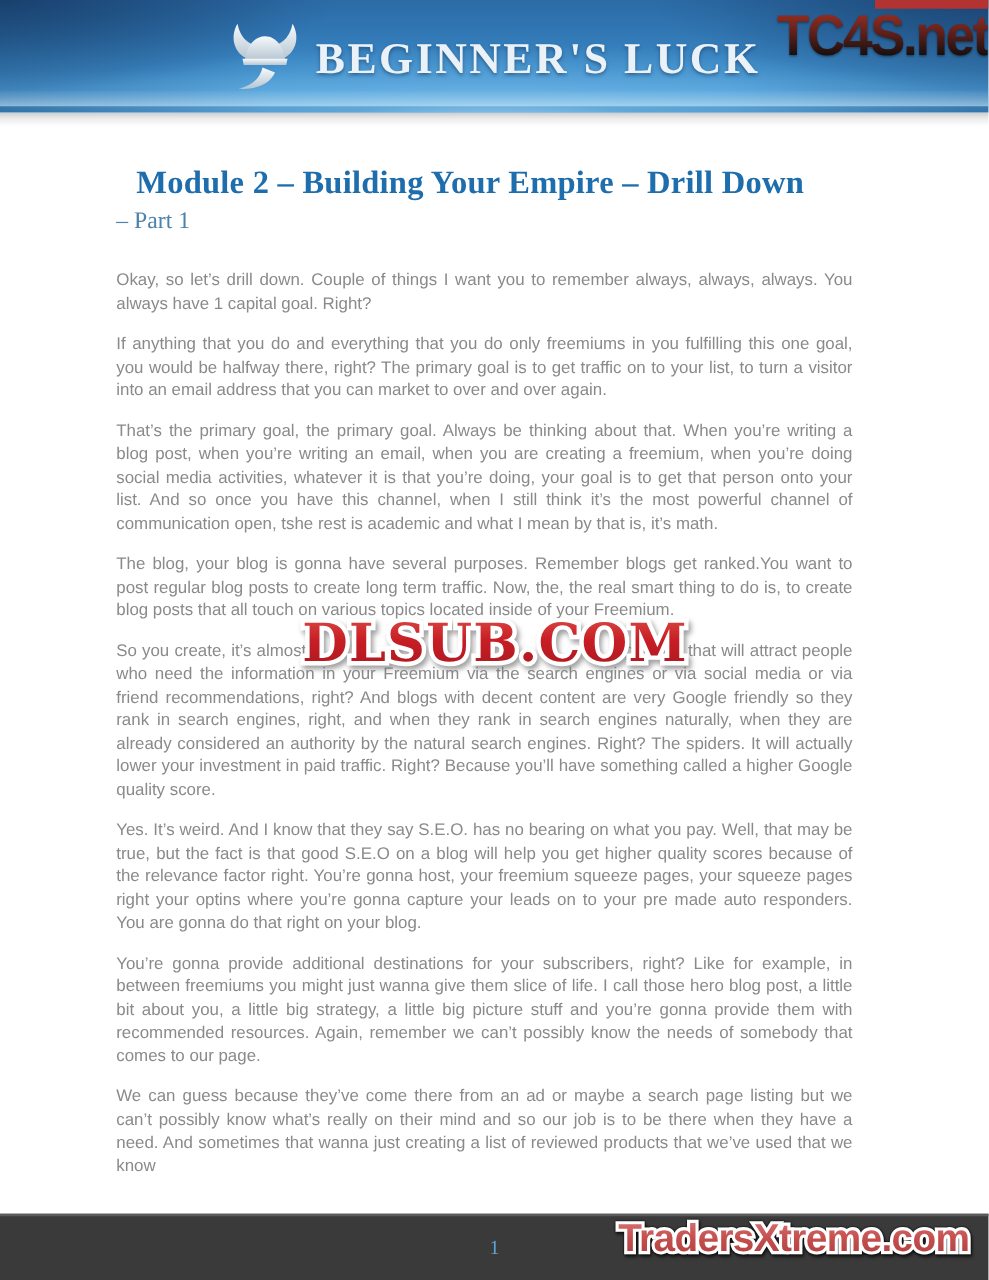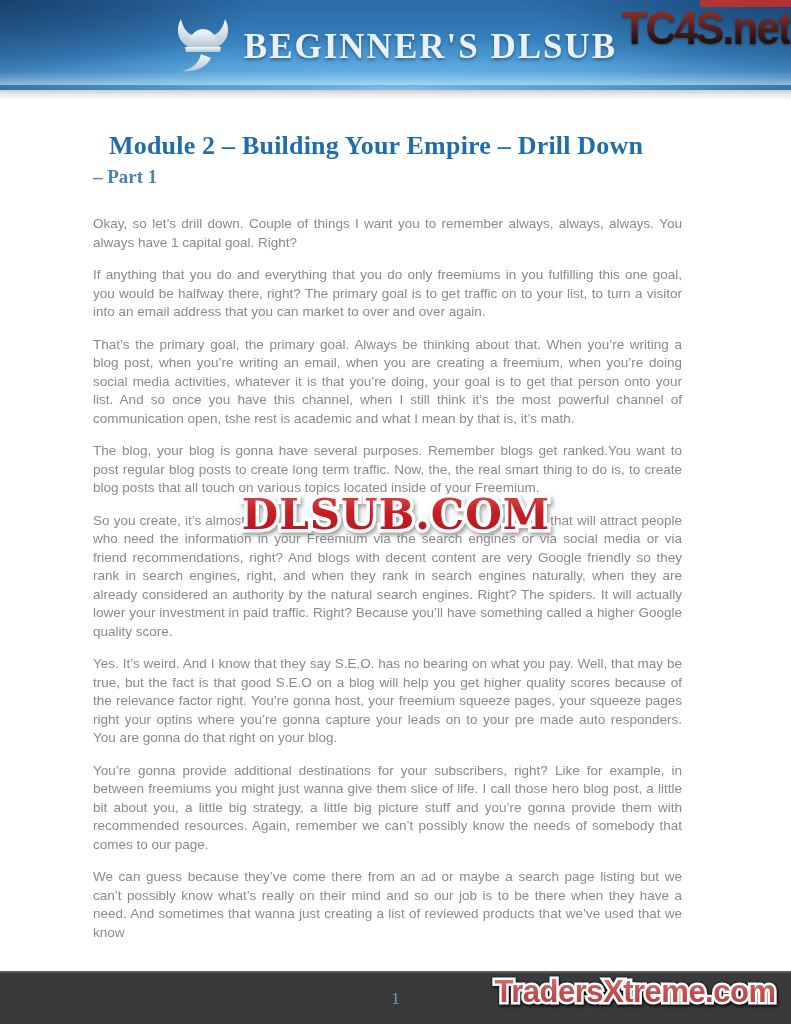--- a/index.html
+++ b/index.html
@@ -76,21 +76,21 @@
   .main { padding: 0 93px; }
   .doc-title {
     margin: 30px 0 0 16px;
     font-family: "Liberation Serif", serif;
     font-size: 26px; font-weight: 600; letter-spacing: 0.2px;
     color: #1e6dad;
   }
   .doc-subtitle {
     margin: 5px 0 27px 0;
     font-family: "Liberation Serif", serif;
-    font-size: 19px; font-weight: 700;
+    font-size: 19px; font-weight: 400;
     color: #4d83ab;
   }
   .body-text p {
     margin: 0 16px 14px 0;
     font-size: 13.5px; line-height: 18.5px;
     color: #8a8a8a;
     text-align: justify;
   }
   .wm-gap { display: inline-block; width: 235px; height: 1px; }
 
@@ -139,21 +139,21 @@
           </defs>
           <g fill="url(#silverGrad)">
             <path d="M13 29 C4 24 1 12 7 2 C9 12 14 17 21 19 L16 30 Z"></path>
             <path d="M45 29 C54 24 57 12 51 2 C49 12 44 17 37 19 L42 30 Z"></path>
             <path d="M29 12 C20 12 14 21 13 31 L45 31 C44 21 38 12 29 12 Z"></path>
             <path d="M11 30 L47 30 L46 35 L12 35 Z"></path>
             <path d="M8 54 C18 52 25 46 27 37 L37 41 C33 50 22 55 8 54 Z"></path>
           </g>
         </svg>
       </span>
-      <span class="logo-text">BEGINNER'S DLSUB</span>
+      <span class="logo-text">BEGINNER'S LUCK</span>
     </div>
     <div class="tc4s">TC4S.net</div>
   </header>
   <div class="header-shadow"></div>
 
   <main class="main">
     <h1 class="doc-title">Module 2 – Building Your Empire – Drill Down</h1>
     <h2 class="doc-subtitle">– Part 1</h2>
     <div class="body-text">
         <p>Okay, so let’s drill down. Couple of things I want you to remember always, always, always. You always have 1 capital goal. Right?</p>

